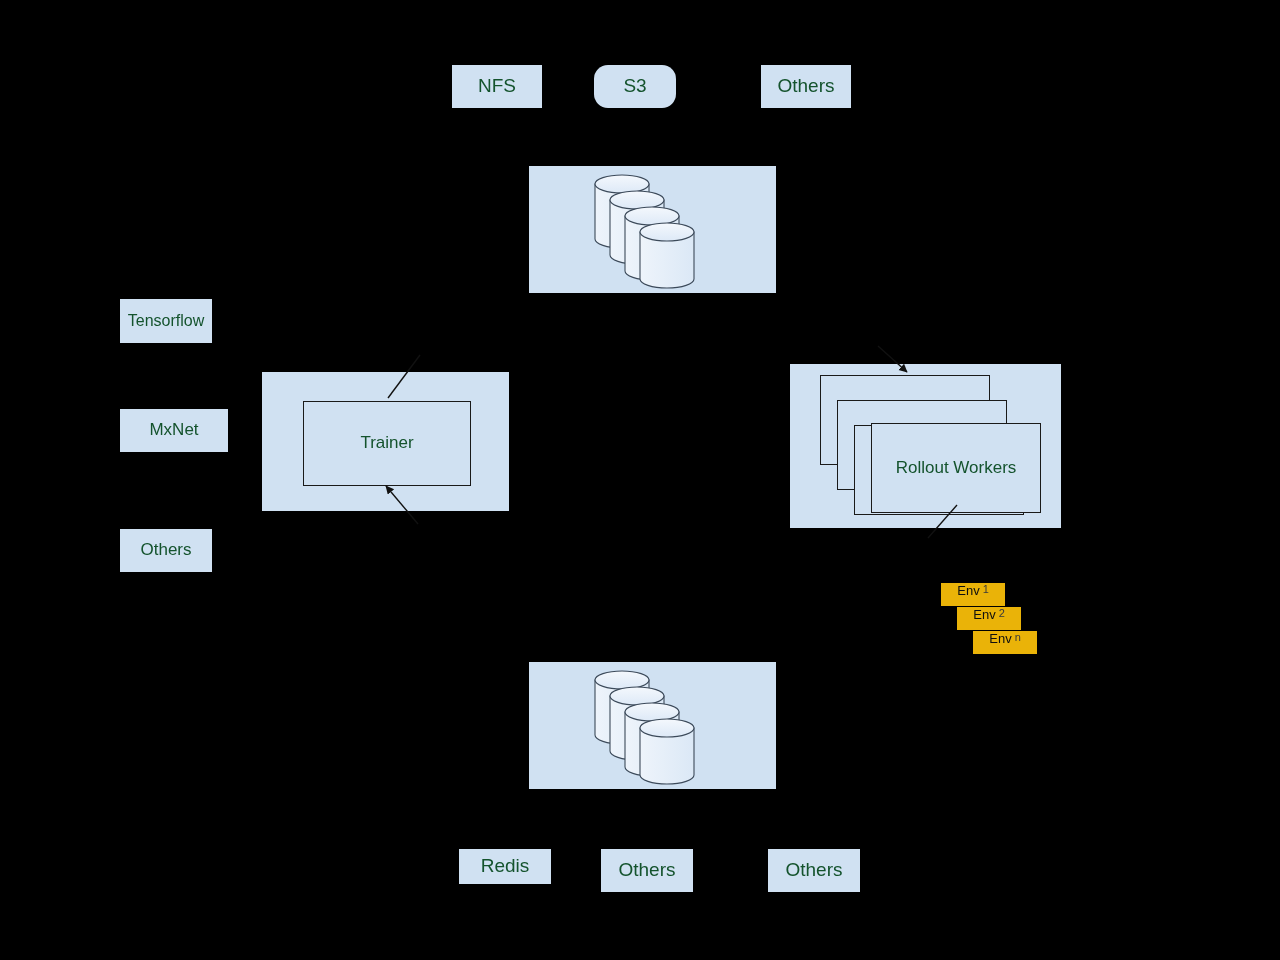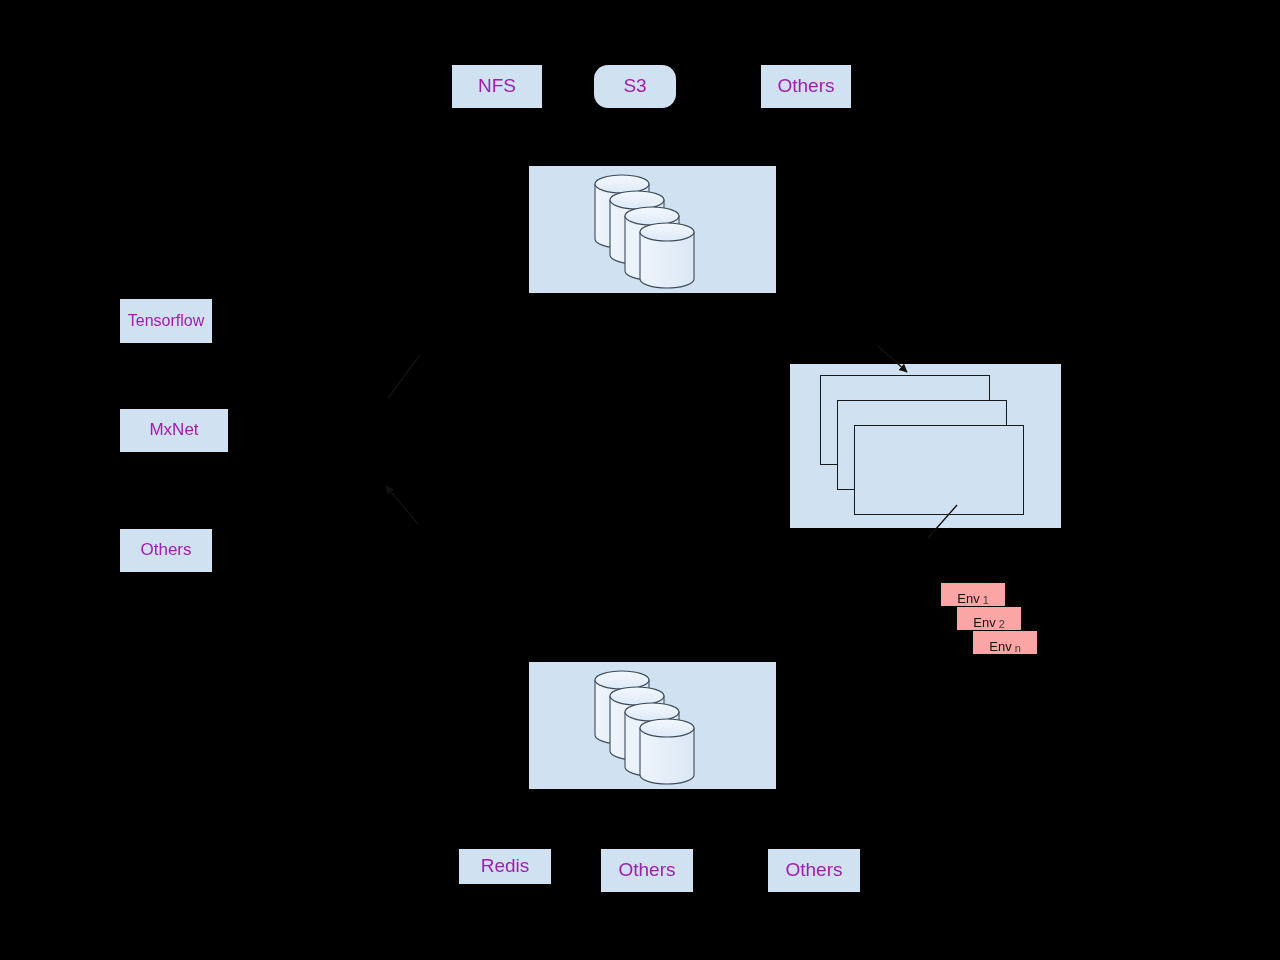--- a/index.html
+++ b/index.html
@@ -13,46 +13,46 @@
   #canvas {
     position: relative;
     width: 1280px;
     height: 960px;
     background: #000000;
     overflow: hidden;
   }
   .node {
     position: absolute;
     background: #d0e1f2;
-    color: #a21caf;
+    color: #14532d;
     display: flex;
     align-items: center;
     justify-content: center;
     box-sizing: border-box;
     text-align: center;
     line-height: 1.1;
   }
   .node.bordered {
     border: 1px solid #1a1a1a;
   }
   .plain-panel {
     position: absolute;
     background: #d0e1f2;
     box-sizing: border-box;
   }
   .lbl-lg  { font-size: 19px; }
   .lbl-md  { font-size: 17px; }
   .lbl-sm  { font-size: 16px; }
   .env-box {
     position: absolute;
-    background: #fca5a5;
+    background: #eab308;
     color: #101010;
     font-size: 13px;
     display: flex;
-    align-items: flex-end;
+    align-items: flex-start;
     justify-content: center;
     box-sizing: border-box;
   }
   .env-box .sub {
     font-size: 11px;
     color: #3a3a3a;
     margin-left: 3px;
   }
   svg.overlay {
     position: absolute;
@@ -116,25 +116,33 @@
   <div class="node lbl-sm" style="left:120px; top:299px; width:92px; height:44px;">
     <span>Tensorflow</span>
   </div>
   <div class="node lbl-md" style="left:120px; top:409px; width:108px; height:43px;">
     <span>MxNet</span>
   </div>
   <div class="node lbl-md" style="left:120px; top:529px; width:92px; height:43px;">
     <span>Others</span>
   </div>
 
+  <div class="plain-panel" style="left:262px; top:372px; width:247px; height:139px;">
+    <div class="node bordered lbl-md" style="left:41px; top:29px; width:168px; height:85px;">
+      <span>Trainer</span>
+    </div>
+  </div>
 
   <div class="plain-panel" style="left:790px; top:364px; width:271px; height:164px;">
     <div class="stack-rect" style="left:30px; top:11px; width:170px; height:90px;"></div>
     <div class="stack-rect" style="left:47px; top:36px; width:170px; height:90px;"></div>
     <div class="stack-rect" style="left:64px; top:61px; width:170px; height:90px;"></div>
+    <div class="node bordered lbl-md" style="left:81px; top:59px; width:170px; height:90px;">
+      <span>Rollout Workers</span>
+    </div>
   </div>
 
   <div class="env-box" style="left:941px; top:583px; width:64px; height:23px;">
     <span>Env</span>
     <span class="sub">1</span>
   </div>
   <div class="env-box" style="left:957px; top:607px; width:64px; height:23px;">
     <span>Env</span>
     <span class="sub">2</span>
   </div>

